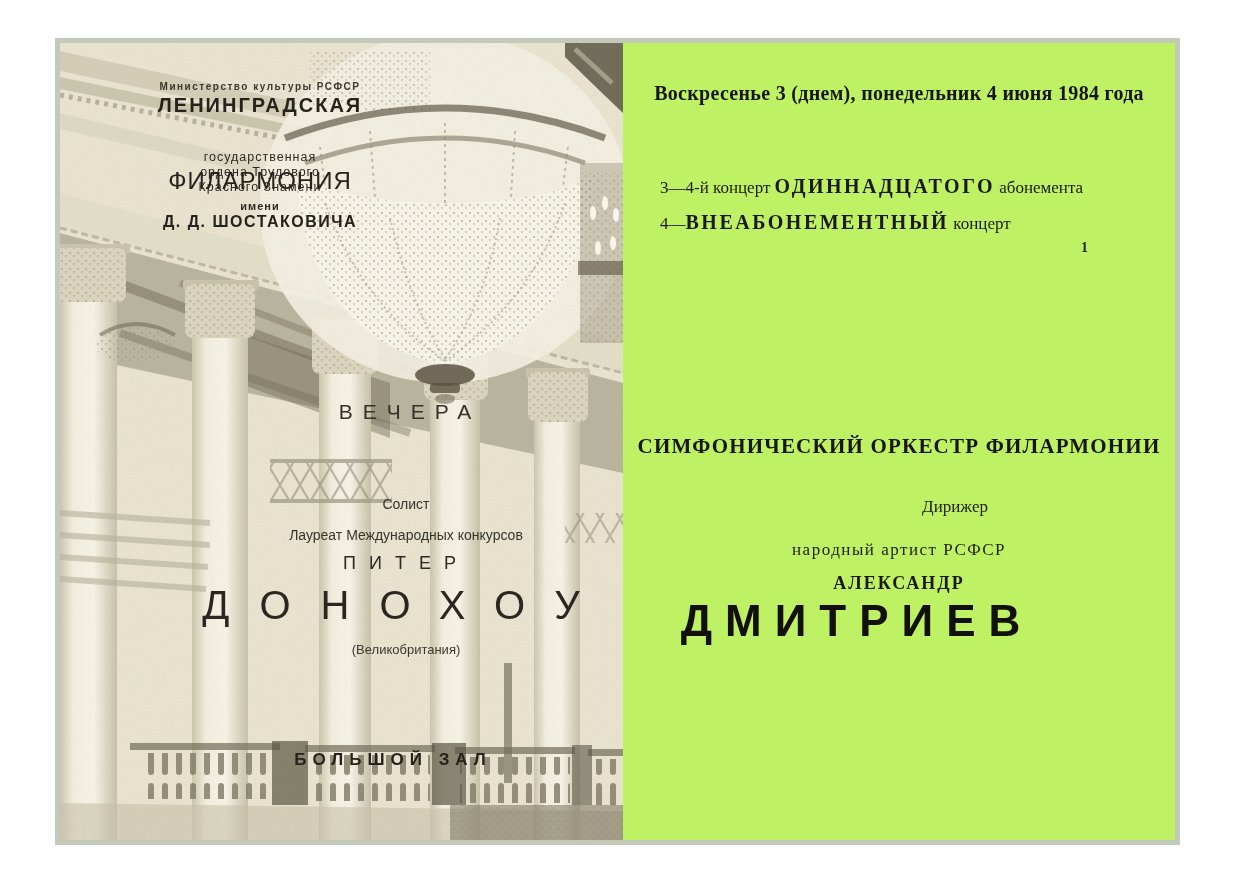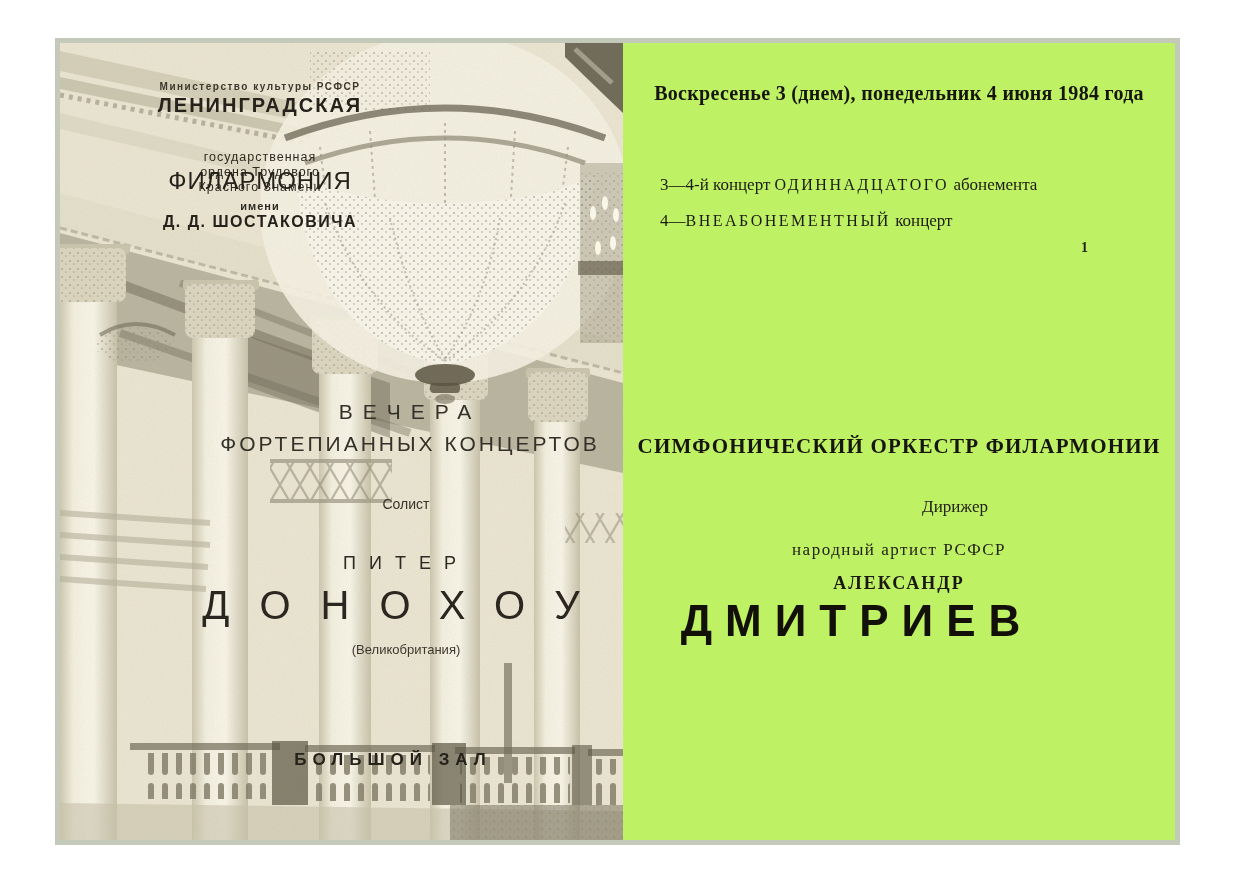--- a/index.html
+++ b/index.html
@@ -35,21 +35,21 @@
   .t-solist{left:120px;top:453px;width:452px;font-size:14px;color:#37332b;}
   .t-laureate{left:120px;top:484px;width:452px;font-size:14px;color:#37332b;}
   .t-first{left:120px;top:510px;width:452px;font-size:18px;letter-spacing:13px;color:#2e2a23;}
   .t-last{left:100px;top:540px;width:492px;font-size:40px;letter-spacing:30px;color:#2b2720;}
   .t-country{left:120px;top:599px;width:452px;font-size:13px;color:#3c382e;}
   .t-hall{left:120px;top:707px;width:426px;font-size:17px;font-weight:bold;letter-spacing:6px;color:#25221b;}
   .t-season{left:120px;top:730px;width:426px;font-size:14px;font-weight:bold;color:#2b2720;font-family:"Liberation Serif",serif;}
   
   .p-date{left:5px;top:39px;width:542px;font-size:20px;font-weight:bold;letter-spacing:0.3px;color:#17150f;}
   .p-line{left:37px;font-size:17px;color:#1b1915;}
-  .p-line .em{font-weight:normal;letter-spacing:2.5px;font-size:16px;}
+  .p-line .em{font-weight:bold;letter-spacing:2.5px;font-size:20px;}
   .p-c1{top:132px;}
   .p-c2{top:168px;}
   .p-mark{left:458px;top:197px;font-size:14px;font-weight:bold;color:#24211a;}
   .p-orch{left:0px;top:391px;width:552px;font-size:21px;font-weight:bold;letter-spacing:1.2px;color:#17150f;}
   .p-cond{left:0px;top:454px;width:664px;font-size:17px;color:#24211a;}
   .p-title{left:0px;top:497px;width:552px;font-size:17px;letter-spacing:1.5px;color:#24211a;}
   .p-first{left:0px;top:530px;width:552px;font-size:18px;font-weight:bold;letter-spacing:2px;color:#1b1813;}
   .p-last{left:0px;top:553px;width:468px;font-size:44px;font-weight:bold;letter-spacing:13px;color:#121009;line-height:50px;}
 </style>
 </head>
@@ -193,22 +193,22 @@
 
     <div class="ov sans ctr t-ministry">Министерство культуры РСФСР</div>
     <div class="ov sans ctr t-city">ЛЕНИНГРАДСКАЯ</div>
     <div class="ov sans ctr t-gov">государственная
 ордена Трудового
 Красного Знамени</div>
     <div class="ov sans ctr t-org">ФИЛАРМОНИЯ</div>
     <div class="ov sans ctr t-imeni">имени</div>
     <div class="ov sans ctr t-honoree">Д. Д. ШОСТАКОВИЧА</div>
     <div class="ov sans ctr t-series1">ВЕЧЕРА</div>
-    <div class="ov sans ctr t-series2">ФОРТЕПИАННЫХ КОНЦЕРТОВ</div>
     <div class="ov sans ctr t-solist">Солист</div>
+    <div class="ov sans ctr t-laureate">Лауреат Международных конкурсов</div>
     <div class="ov sans ctr t-first">ПИТЕР</div>
     <div class="ov sans ctr t-last">ДОНОХОУ</div>
     <div class="ov sans ctr t-country">(Великобритания)</div>
     <div class="ov sans ctr t-hall">БОЛЬШОЙ ЗАЛ</div>
   </div>
 
   <div class="program">
 
     <div class="ov ctr p-date">Воскресенье 3 (днем), понедельник 4 июня 1984 года</div>
 

